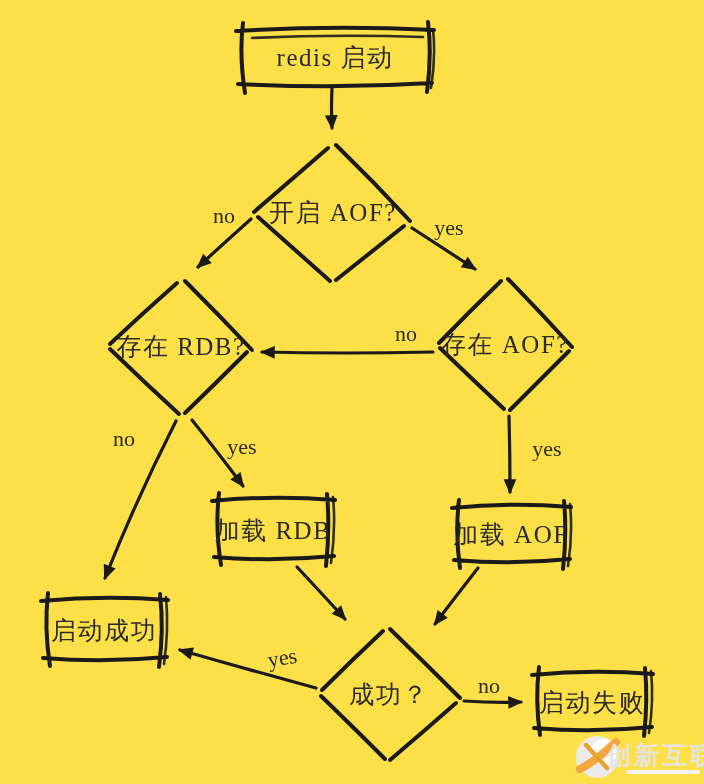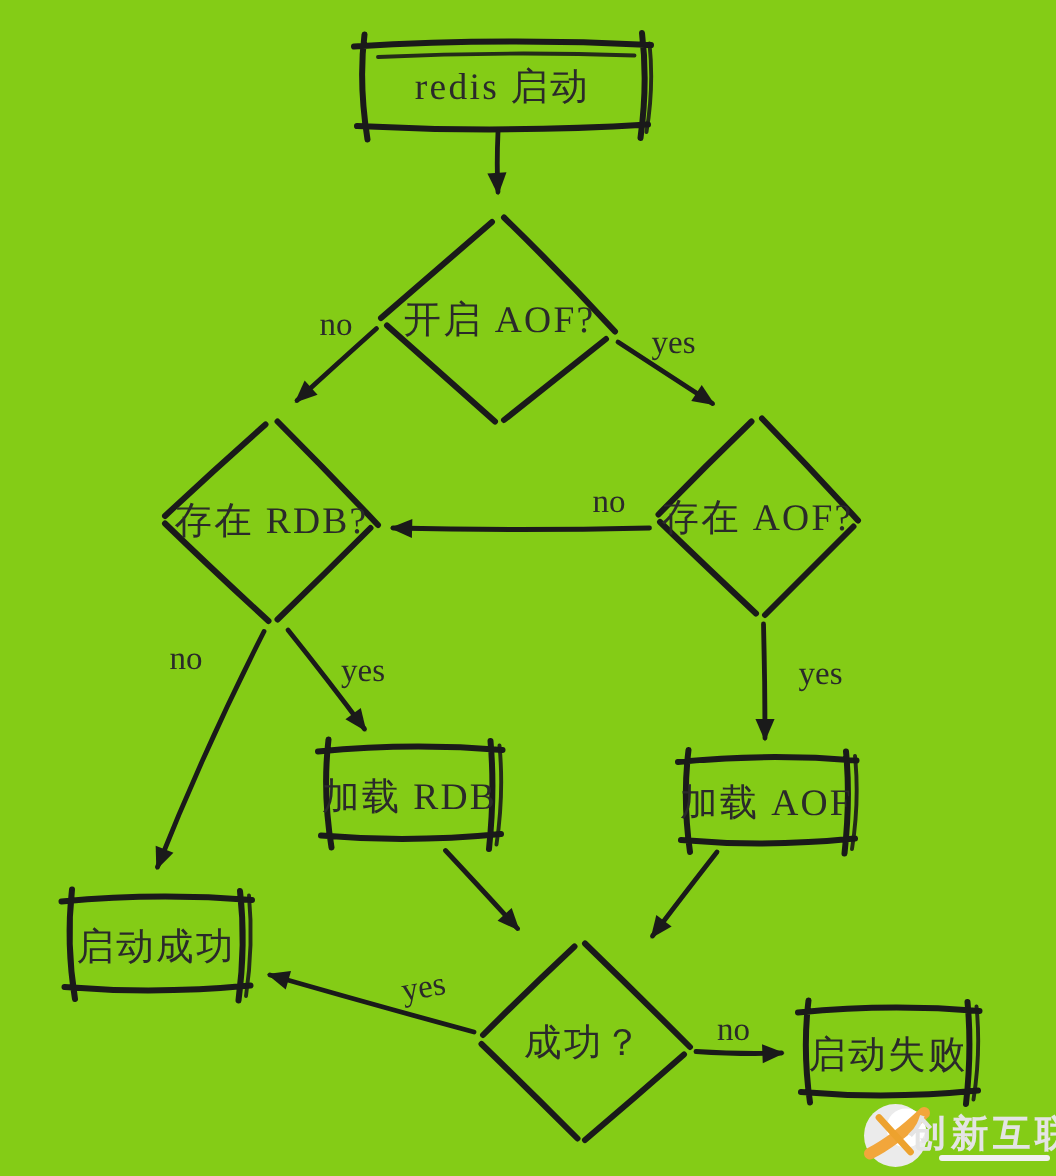--- a/index.html
+++ b/index.html
@@ -1,17 +1,17 @@
 <!DOCTYPE html>
 <html><head>
 <meta charset="utf-8">
 <style>
   html,body{margin:0;padding:0;background:#ffffff;}
   #stage{
-    position:relative;width:704px;height:784px;background:#84cc16;overflow:hidden;
+    position:relative;width:704px;height:784px;background:#fde047;overflow:hidden;
     font-family:"Liberation Serif","DejaVu Serif",serif;
   }
   svg{position:absolute;left:0;top:0;}
   .ink{stroke:#1a1a1a;fill:none;stroke-linecap:round;stroke-linejoin:round;}
   .shape{stroke-width:4;}
   .shape2{stroke-width:2.6;opacity:.9;}
   .edge{stroke-width:3.2;}
   .node-label{
     font-family:"Liberation Serif","DejaVu Serif",serif;
     font-size:25px;fill:#2a2a2a;text-anchor:middle;letter-spacing:1.5px;

